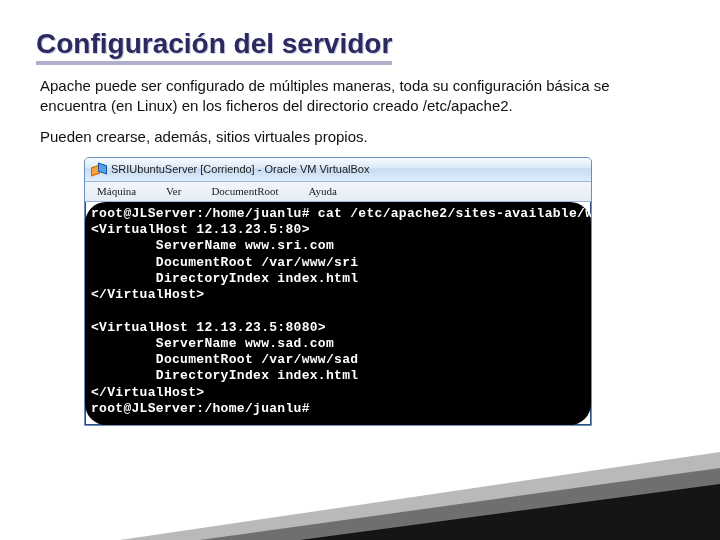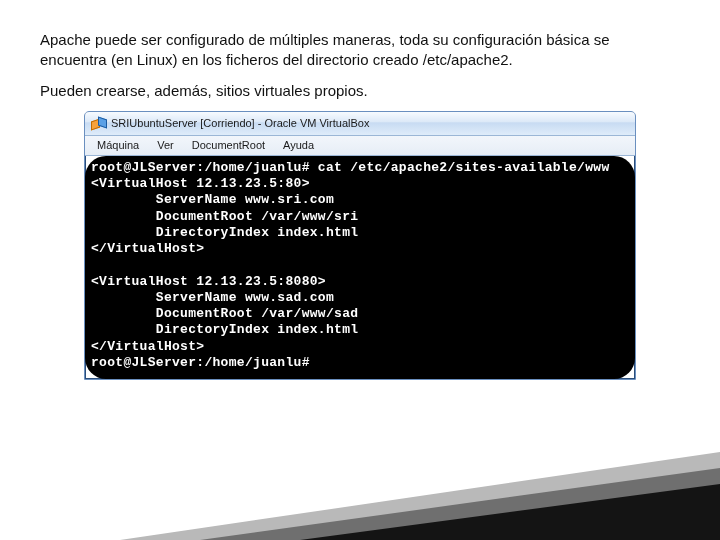--- a/index.html
+++ b/index.html
@@ -22,21 +22,21 @@
     padding-bottom: 2px;
   }
   .para {
     font-size: 15px;
     color: #111;
     line-height: 1.35;
     margin: 2px 4px 10px 4px;
   }
   .vm-window {
     margin: 10px 14px 0 48px;
-    width: 552px;
+    width: 508px;
     border: 1px solid #6a8fbf;
     border-radius: 5px 5px 0 0;
     box-shadow: 0 0 0 1px #2a4d7a inset;
     overflow: hidden;
     font-family: "Segoe UI", Tahoma, sans-serif;
   }
   .titlebar {
     height: 24px;
     background: linear-gradient(#f7fbff, #dbe8f7 45%, #c7dbf2 46%, #dfecfa);
     border-bottom: 1px solid #9bb6d6;
@@ -59,22 +59,22 @@
     content: ""; position: absolute; left: 7px; top: 2px;
     width: 7px; height: 7px; background: #5aa0e6;
     border: 1px solid #1a5aa0;
     transform: skewY(18deg);
   }
   .menubar {
     height: 20px;
     background: linear-gradient(#f2f6fb, #e6edf6);
     border-bottom: 1px solid #9bb6d6;
     display: flex; align-items: center;
-    padding: 0 4px; gap: 2px;
-    font-size: 11px; color: #1a1a1a;
+    padding: 0 4px; gap: 14px;
+    font-size: 11px; color: #1a1a1a; font-family: Liberation Serif, serif;
   }
   .menubar span { padding: 2px 8px; cursor: default; }
   .terminal {
     background: #000; color: #fff;
     font-family: "Courier New", monospace;
     font-size: 13px; font-weight: bold;
     line-height: 1.25;
     padding: 4px 6px 8px 6px;
     white-space: pre;
     letter-spacing: 0.3px;
@@ -83,20 +83,23 @@
   .decor {
     position: absolute; right: 0; bottom: 0;
     width: 720px; height: 90px;
     pointer-events: none;
   }
 </style>
 </head>
 <body>
 
 <div class="slide">
+  <h1 class="title">
+    <span class="under">Configuración del servidor</span>
+  </h1>
   <p class="para">Apache puede ser configurado de múltiples maneras, toda su configuración básica se encuentra (en Linux) en los ficheros del directorio creado /etc/apache2.</p>
   <p class="para">Pueden crearse, además, sitios virtuales propios.</p>
 
   <div class="vm-window">
     <div class="titlebar">
       <span class="vb-icon"></span>
       <span>SRIUbuntuServer [Corriendo] - Oracle VM VirtualBox</span>
     </div>
     <div class="menubar">
       <span>Máquina</span>

